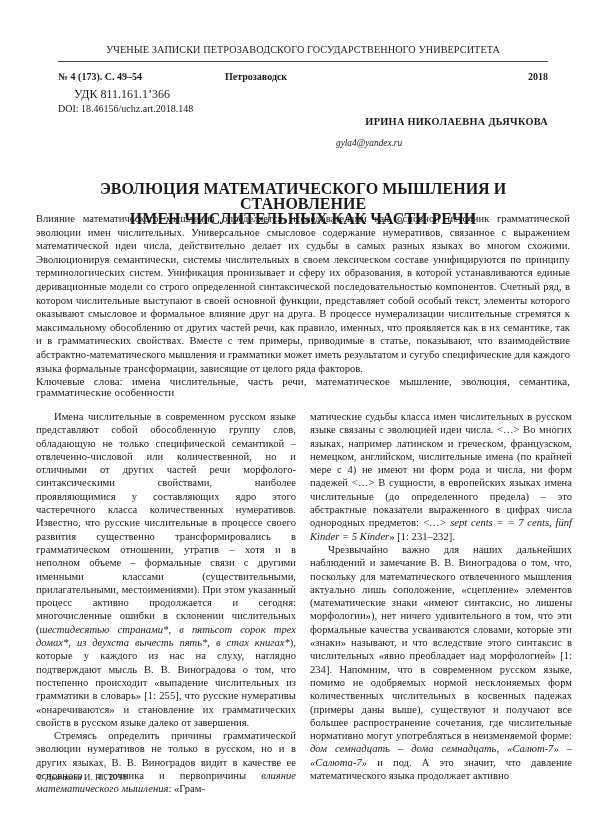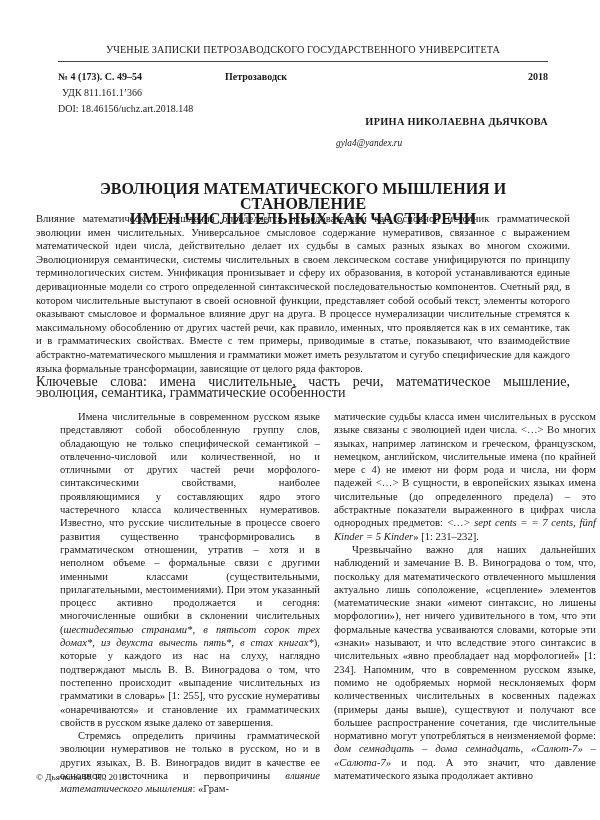--- a/index.html
+++ b/index.html
@@ -8,36 +8,36 @@
   .page { position: absolute; left: 58px; top: 0; width: 490px; }
 
   .journal-title { position: absolute; top: 44px; left: 0; width: 490px; text-align: center;
                    font-weight: normal; font-size: 10.2px; letter-spacing: 0.1px; }
   .rule { position: absolute; top: 61px; left: 0; width: 490px; height: 0; border-top: 1px solid #444; }
 
   .meta-row { position: absolute; top: 71px; left: 0; width: 490px; font-size: 10px; font-weight: bold; }
   .meta-row .issue { position: absolute; left: 0; }
   .meta-row .section { position: absolute; left: 167px; }
   .meta-row .year { position: absolute; right: 0; }
-  .udk { position: absolute; top: 87px; left: 4px; font-size: 10px; }
+  .udk { position: absolute; top: 87px; left: 16px; font-size: 12px; }
   .doi { position: absolute; top: 103px; left: 0; font-size: 10px; }
 
   .author-block { position: absolute; top: 116px; right: 0; width: 240px; font-size: 9.3px; line-height: 11.5px; text-align: justify; }
   .author-name { text-align: right; font-weight: bold; font-size: 10.3px; letter-spacing: 0.3px; margin-bottom: 10px; }
   .author-affil { text-align: justify; }
   .author-email { font-style: italic; margin-left: 28px; }
 
   .article-title { position: absolute; top: 181px; left: 0; width: 490px; text-align: center;
                    font-weight: bold; font-size: 16px; line-height: 15px; }
 
   .abstract { position: absolute; top: 212px; left: -22px; width: 534px; font-size: 10.6px; line-height: 13.6px;
               text-align: justify; hyphens: auto; }
-  .keywords { position: absolute; top: 376px; left: -22px; width: 534px; font-size: 14px; line-height: 11px; text-align: justify; color: #222; }
+  .keywords { position: absolute; top: 376px; left: -22px; width: 534px; font-size: 11px; line-height: 11px; text-align: justify; color: #222; }
 
-  .col { position: absolute; top: 410px; font-size: 10.6px; line-height: 13.3px; text-align: justify; hyphens: auto; margin-left: 24px; }
+  .col { position: absolute; top: 410px; font-size: 10.6px; line-height: 13.3px; text-align: justify; hyphens: auto; }
   .col-left { left: -22px; width: 260px; }
   .col-right { left: 252px; width: 262px; }
   .col p { margin: 0; text-indent: 18px; }
   .col p.cont { text-indent: 0; }
   .col em { font-style: italic; }
 
   .copyright { position: absolute; top: 772px; left: -22px; font-size: 9.2px; }
 </style>
 </head>
 <body>

